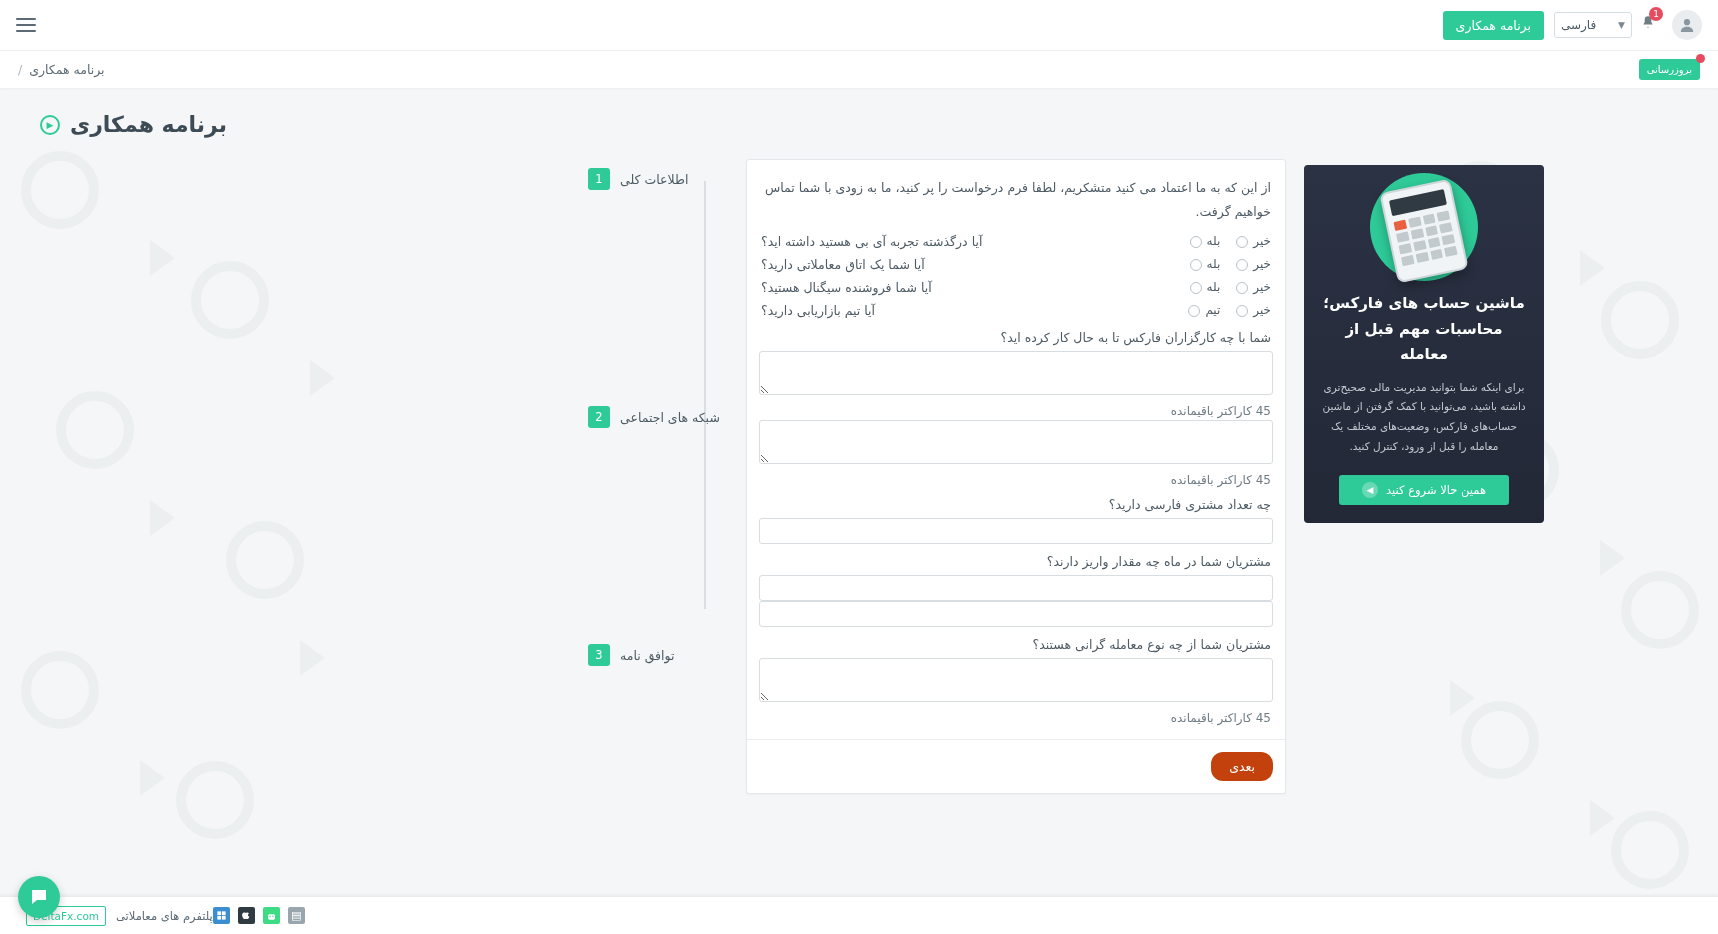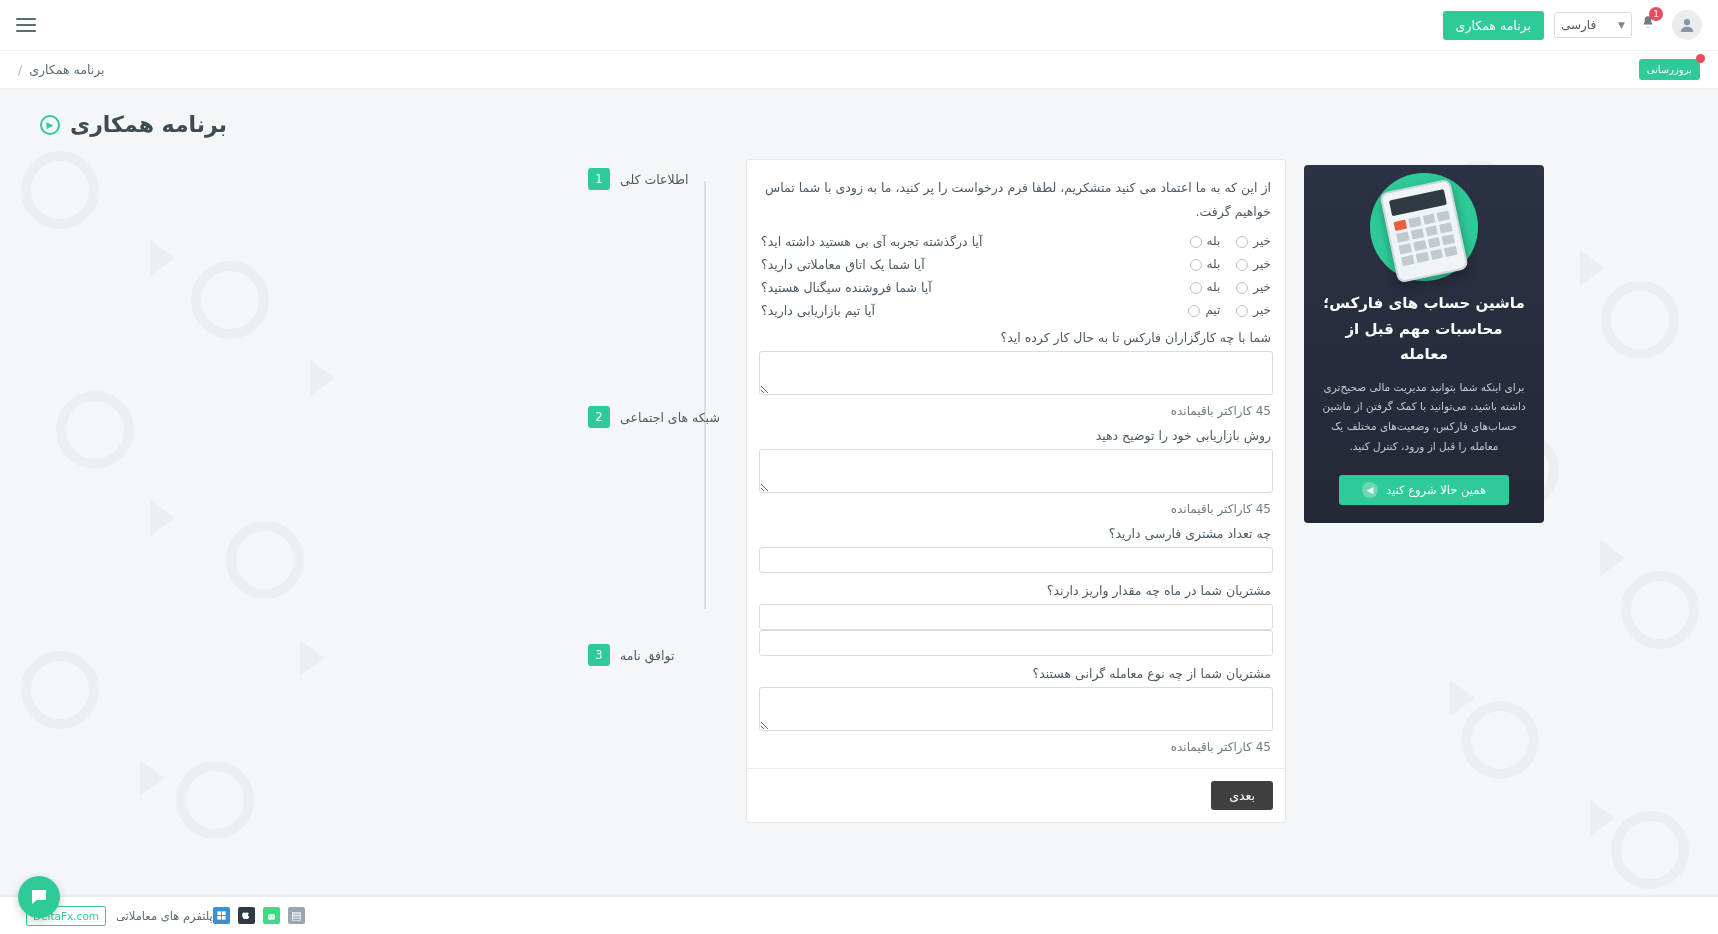--- a/index.html
+++ b/index.html
@@ -199,22 +199,22 @@
     font-size:12px; color:#6d7b84;
     text-align:right; margin:5px 2px 2px 2px;
   }
   .card-footer{
     border-top:1px solid #eceff1;
     margin:14px -12px 0 -12px;
     padding:12px;
     display:flex; justify-content:flex-start;
   }
   .next-btn{
-    background:#404040; color:#fff; border:none;
-    font-size:12.5px; border-radius:3px;
+    background:#c2410c; color:#fff; border:none;
+    font-size:12.5px; border-radius:12px;
     padding:7px 18px; cursor:pointer;
     font-family:"DejaVu Sans", sans-serif;
   }
 
   
   .promo{
     width:240px; border-radius:4px; overflow:hidden;
     background:linear-gradient(180deg,#2b3244 0%,#222836 100%);
     color:#fff; flex:0 0 auto;
     text-align:center;
@@ -487,21 +487,20 @@
         </div>
         <div class="q-text">آیا تیم بازاریابی دارید؟</div>
       </div>
 
       
       <div class="field-label">شما با چه کارگزاران فارکس تا به حال کار کرده اید؟</div>
       <textarea class="inp" style=""></textarea>
       <div class="counter">45 کاراکتر باقیمانده</div>
 
       
-      <div class="field-label">روش بازاریابی خود را توضیح دهید</div>
       <textarea class="inp" style=""></textarea>
       <div class="counter">45 کاراکتر باقیمانده</div>
 
       
       <div class="field-label">چه تعداد مشتری فارسی دارید؟</div>
       <input class="inp" type="text" value="" style="">
 
       
       <div class="field-label">مشتریان شما در ماه چه مقدار واریز دارند؟</div>
       <input class="inp" type="text" value="" style="">

